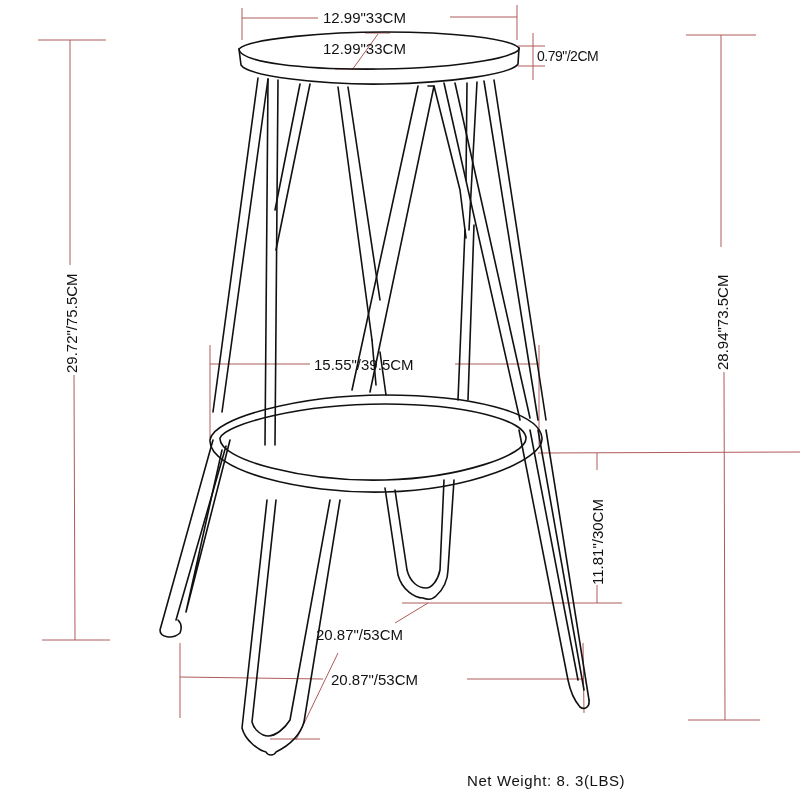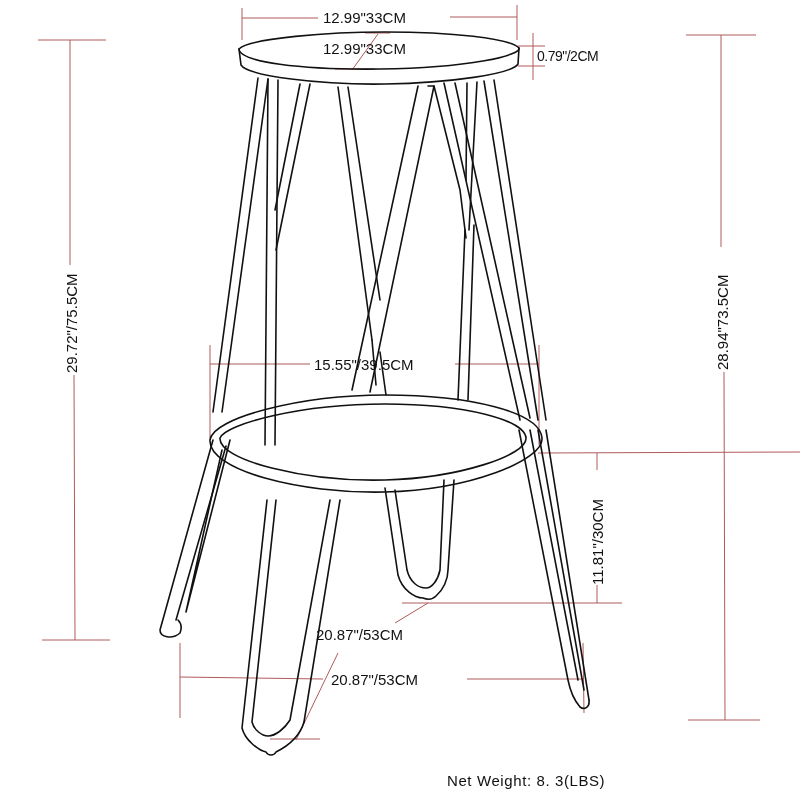--- a/index.html
+++ b/index.html
@@ -2,21 +2,21 @@
 <html><head>
 <meta charset="utf-8">
 <style>
   html, body { margin: 0; padding: 0; background: #ffffff; }
   body { width: 800px; height: 800px; position: relative; overflow: hidden; font-family: "Liberation Sans", sans-serif; }
   svg { position: absolute; left: 0; top: 0; }
   .dim { stroke: #b05a5a; stroke-width: 1; fill: none; }
   .ink { stroke: #111111; stroke-width: 1.6; fill: none; stroke-linejoin: round; stroke-linecap: round; }
   .lbl { font-family: "Liberation Sans", sans-serif; font-size: 15px; fill: #111111; }
   .lbl-sm { font-family: "Liberation Sans", sans-serif; font-size: 14px; fill: #111111; letter-spacing: -0.5px; }
-  .weight { position: absolute; left: 447px; top: 772px; font-size: 15px; letter-spacing: 0.6px; color: #111111; font-family: "Liberation Sans", sans-serif; }
+  .weight { position: absolute; left: 467px; top: 772px; font-size: 15px; letter-spacing: 0.6px; color: #111111; font-family: "Liberation Sans", sans-serif; }
 </style>
 </head>
 <body>
 
 <svg width="800" height="800" viewBox="0 0 800 800">
 
   <g>
 
     <line class="dim" x1="242" y1="8" x2="242" y2="40"></line>
     <line class="dim" x1="517" y1="5" x2="517" y2="40"></line>

